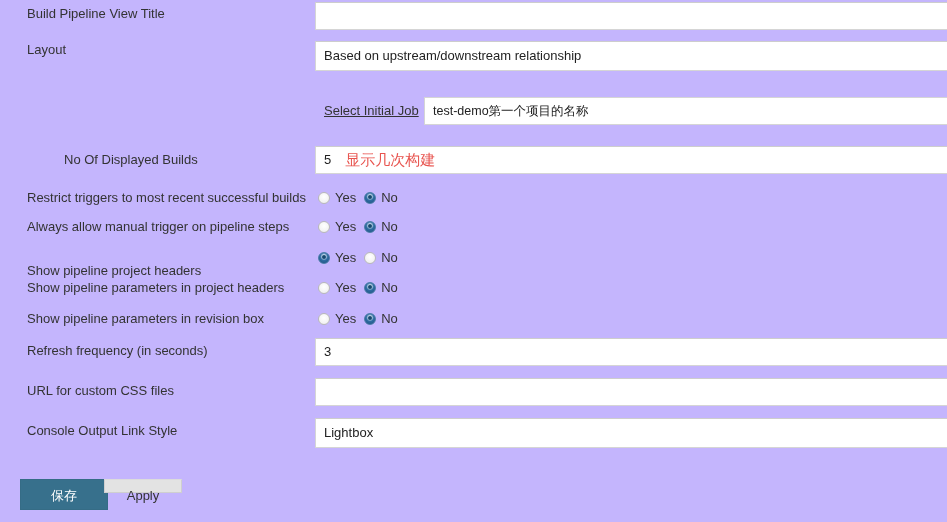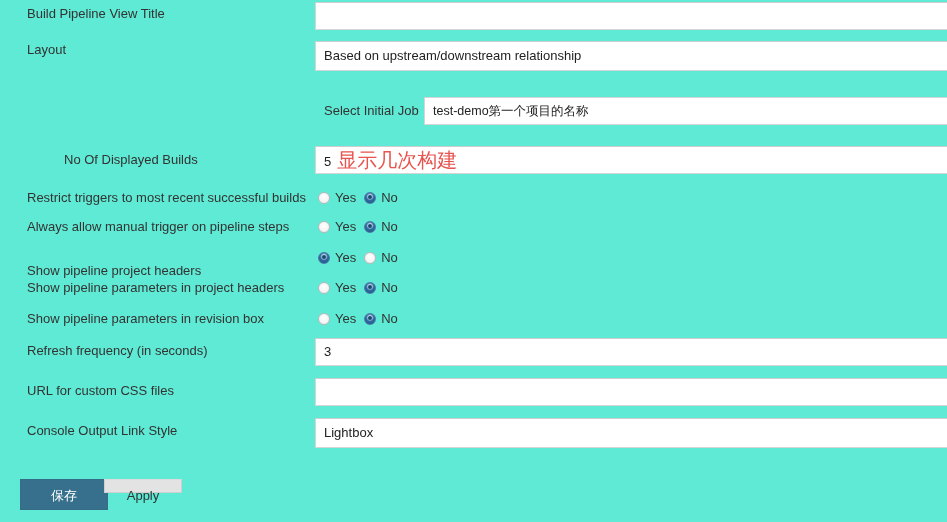--- a/index.html
+++ b/index.html
@@ -13,21 +13,21 @@
     overflow: hidden;
     font-family: "Liberation Sans", sans-serif;
     color: #333333;
     -webkit-font-smoothing: antialiased;
   }
 
   #page {
     position: relative;
     width: 947px;
     height: 522px;
-    background: #5eead4;
+    background: #c4b5fd;
   }
 
   
   .row {
     position: absolute;
     left: 0;
     width: 947px;
   }
   .lbl {
     position: absolute;
@@ -55,22 +55,22 @@
     white-space: nowrap;
     overflow: hidden;
   }
   .field.tall { height: 30px; line-height: 28px; }
 
   .field .val {
     color: #222222;
   }
   .field .cn {
     color: #e8544f;
-    font-size: 20px;
-    margin-left: 6px;
+    font-size: 15px;
+    margin-left: 14px;
     vertical-align: -1px;
   }
 
   
   .helptext {
     position: absolute;
     left: 424px;
     font-size: 10.5px;
     line-height: 13px;
     color: #666666;
@@ -85,20 +85,21 @@
     left: 0;
     width: 947px;
   }
   .sublbl {
     position: absolute;
     left: 324px;
     font-size: 13px;
     line-height: 16px;
     color: #333333;
     white-space: nowrap;
+    text-decoration: underline;
   }
   .subfield {
     position: absolute;
     left: 424px;
     width: 560px;
     box-sizing: border-box;
     background: #ffffff;
     border: 1px solid #d5d5d5;
     font-size: 12.5px;
     color: #222222;

